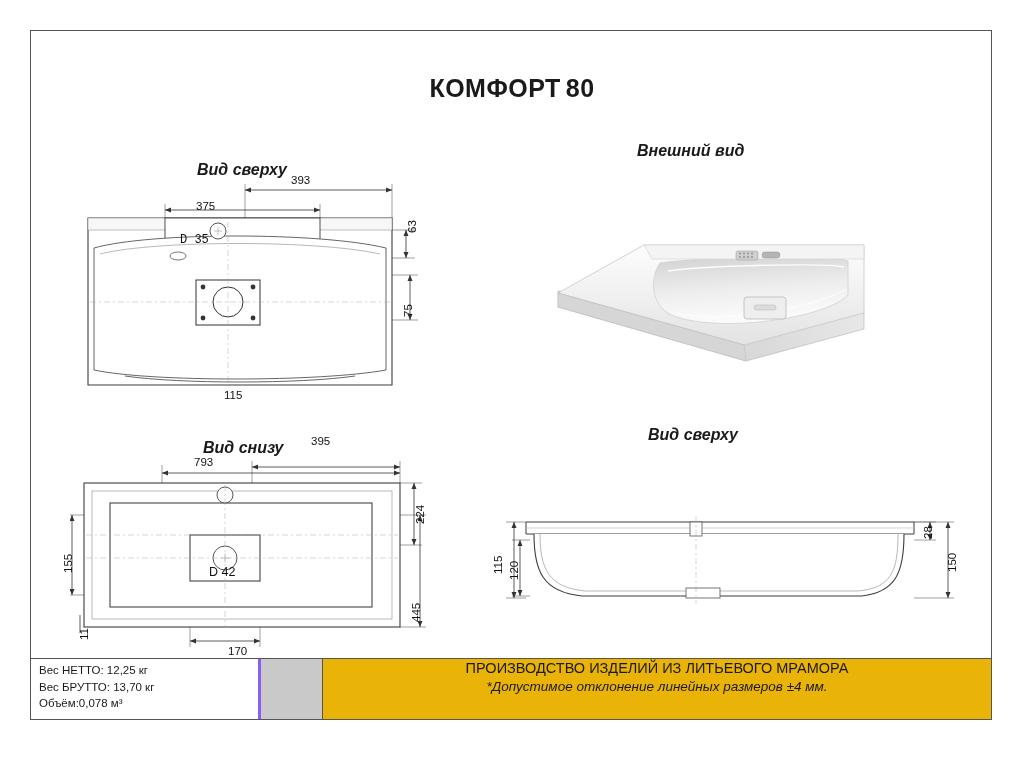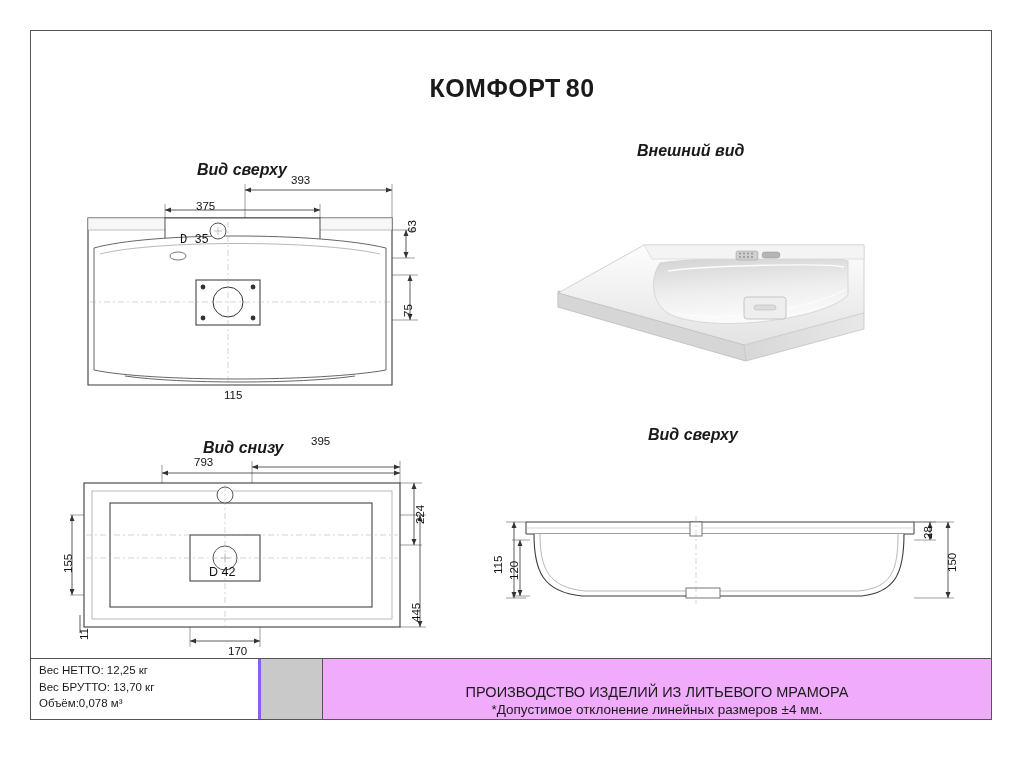--- a/index.html
+++ b/index.html
@@ -86,30 +86,30 @@
     line-height: 1.45;
   }
   .info-mid {
     width: 62px;
     background: #c9c9c9;
     border-right: 1px solid #555;
     box-sizing: border-box;
   }
   .info-right {
     flex: 1;
-    background: #f0abfc;
+    background: #eab308;
     display: flex;
     flex-direction: column;
     align-items: center;
-    justify-content: flex-end;
+    justify-content: flex-start;
     text-align: center;
     font-size: 14.5px;
     line-height: 1.3;
   }
-  .info-right .line2 { font-size: 13.5px; }
+  .info-right .line2 { font-size: 13.5px; font-style: italic; }
 
   .sep-line {
     position: absolute;
     background: #555;
   }
 
   svg { display: block; }
   .draw { position: absolute; }
 </style>
 </head>

